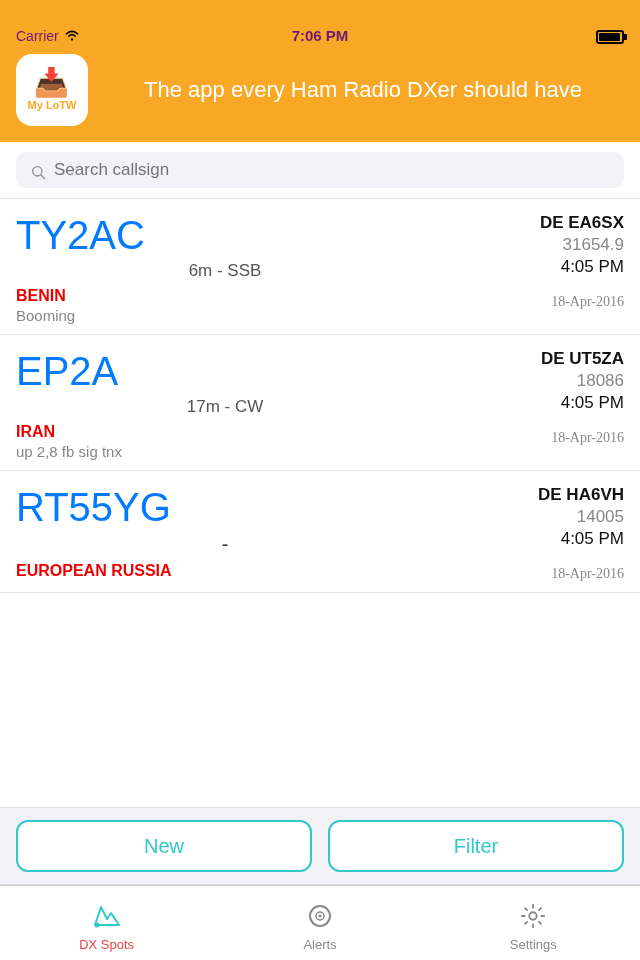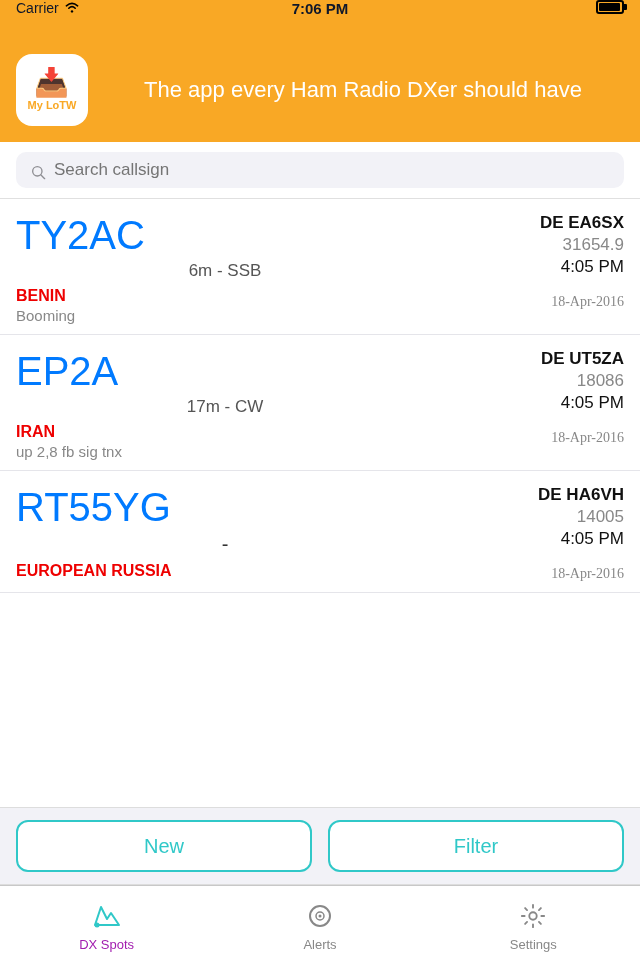--- a/index.html
+++ b/index.html
@@ -10,25 +10,25 @@
       font-family: -apple-system, 'Helvetica Neue', Arial, sans-serif;
       background: #f2f2f7;
       overflow: hidden;
       position: relative;
     }
 
     
     .status-bar {
       display: flex;
       justify-content: space-between;
-      align-items: flex-start;
+      align-items: flex-end;
       height: 44px;
       background: #f9a825;
       padding: 0 16px;
-      color: #0f172a;
+      color: #701a75;
       font-size: 15px;
       font-weight: 500;
     }
     .status-bar .time {
       position: absolute;
       left: 50%;
       transform: translateX(-50%);
       font-weight: 600;
       font-size: 15px;
     }
@@ -354,21 +354,21 @@
 
 <div class="tab-bar">
 
   <div class="tab-item active">
     <span class="tab-icon">
       <svg width="28" height="26" viewBox="0 0 28 26" fill="none">
         <polygon points="2,22 8,4 14,16 18,10 26,22" stroke="#30c8c8" stroke-width="2" fill="none" stroke-linejoin="round"></polygon>
         <circle cx="4" cy="22" r="2.5" fill="#30c8c8"></circle>
       </svg>
     </span>
-    <span class="tab-label" style="color:#a21caf;">DX Spots</span>
+    <span class="tab-label" style="color:#ef4444;">DX Spots</span>
   </div>
 
   <div class="tab-item">
     <span class="tab-icon">
       <svg width="28" height="26" viewBox="0 0 28 26" fill="none">
         <circle cx="14" cy="13" r="10" stroke="#888" stroke-width="2"></circle>
         <circle cx="14" cy="13" r="4" stroke="#888" stroke-width="1.5"></circle>
         <circle cx="14" cy="13" r="1.5" fill="#888"></circle>
       </svg>
     </span>

